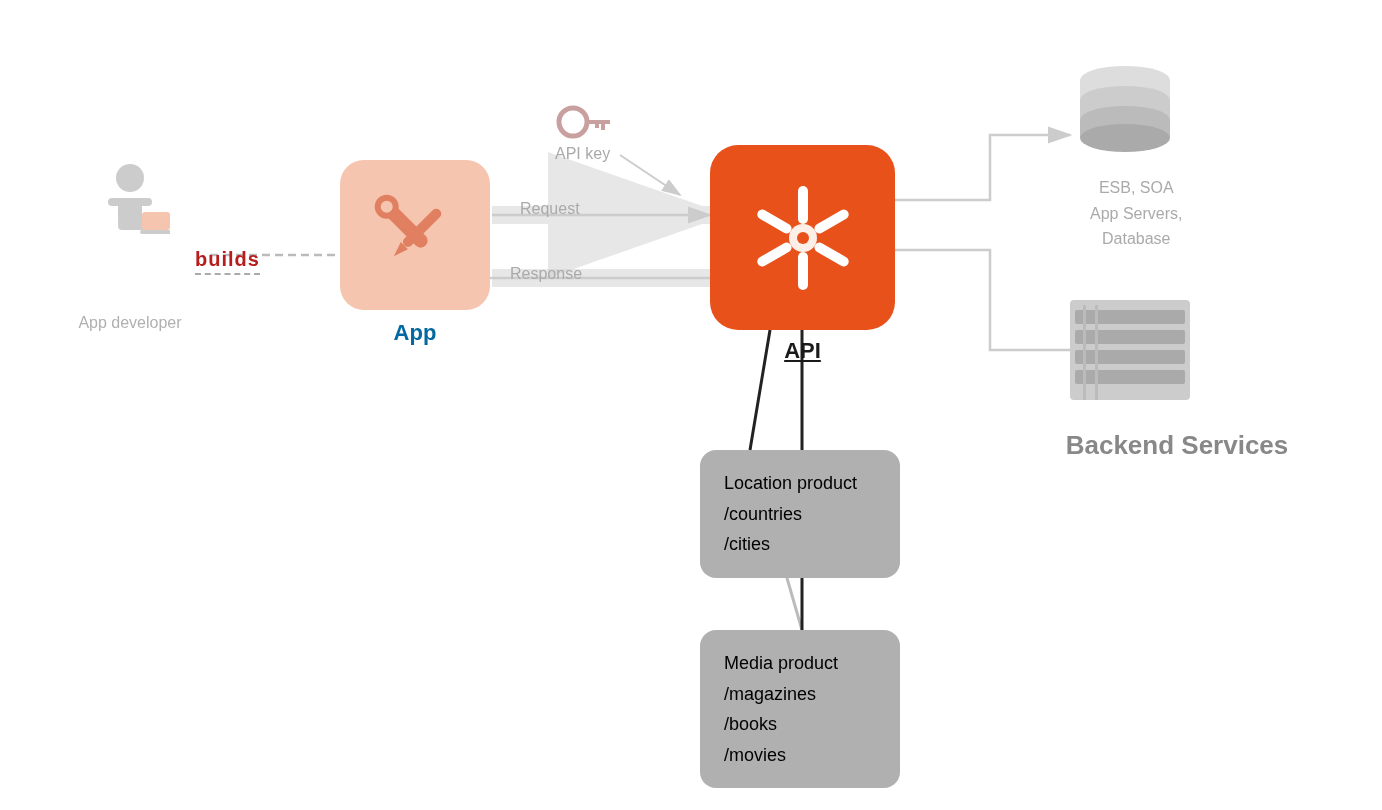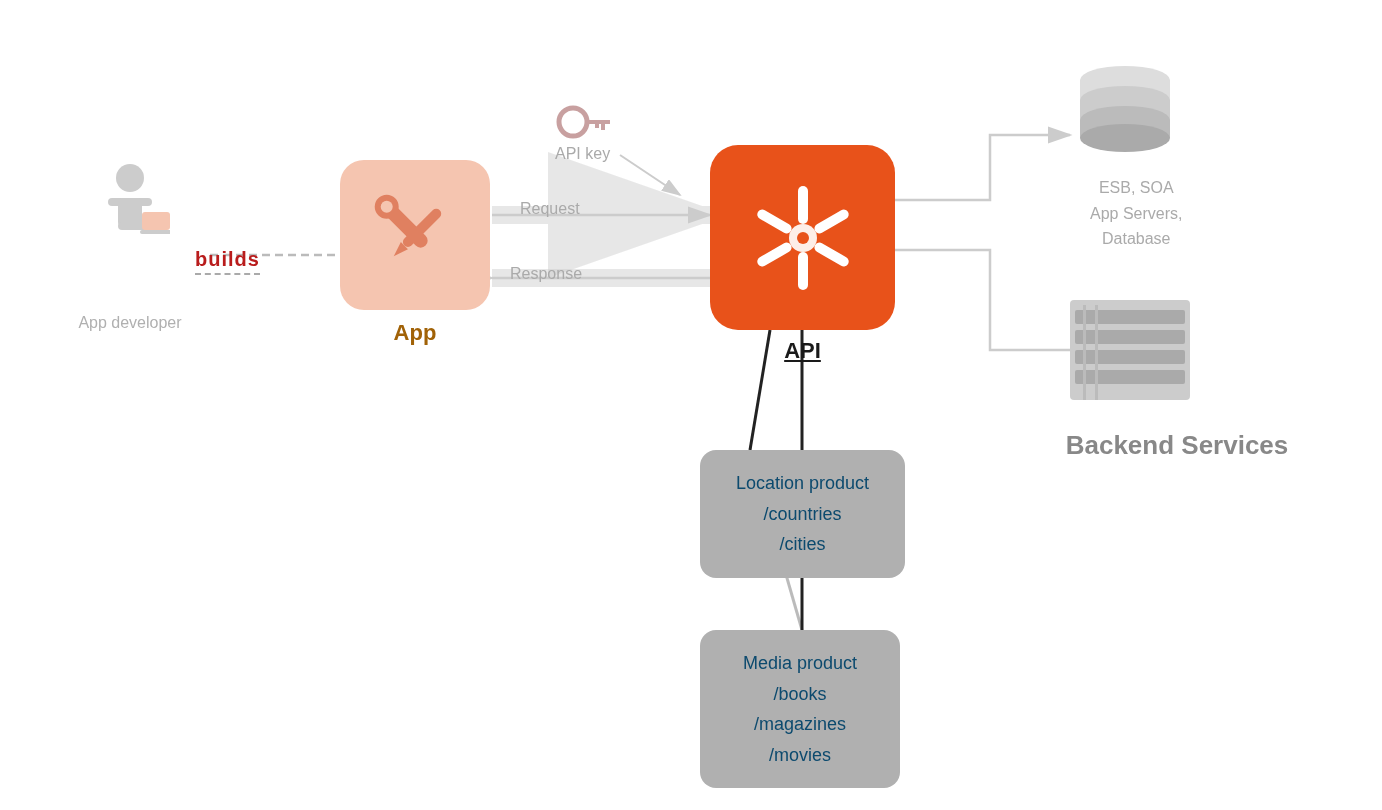--- a/index.html
+++ b/index.html
@@ -71,21 +71,21 @@
       align-items: center;
       justify-content: center;
     }
 
     .app-label {
       position: absolute;
       left: 340px;
       top: 320px;
       width: 150px;
       text-align: center;
-      color: #a16207;
+      color: #0369a1;
       font-size: 22px;
       font-weight: bold;
     }
 
     
     .api-box {
       position: absolute;
       left: 710px;
       top: 145px;
       width: 185px;
@@ -136,25 +136,24 @@
       font-weight: bold;
       text-align: center;
       width: 240px;
     }
 
     
     .product-box {
       position: absolute;
       background: #b0b0b0;
       border-radius: 16px;
-      padding: 18px 36px;
-      color: #0c4a6e;
+      padding: 18px 24px;
+      color: #000000;
       font-size: 18px;
       line-height: 1.7;
-      text-align: center;
       min-width: 200px;
     }
 
     .product-box-1 {
       left: 700px;
       top: 450px;
     }
 
     .product-box-2 {
       left: 700px;
@@ -304,16 +303,16 @@
 <div class="backend-services-label">Backend Services</div>
 
 <div class="product-box product-box-1">
   <div>Location product</div>
   <div>/countries</div>
   <div>/cities</div>
 </div>
 
 <div class="product-box product-box-2">
   <div>Media product</div>
+  <div>/magazines</div>
   <div>/books</div>
-  <div>/magazines</div>
   <div>/movies</div>
 </div>
 
 </body></html>

